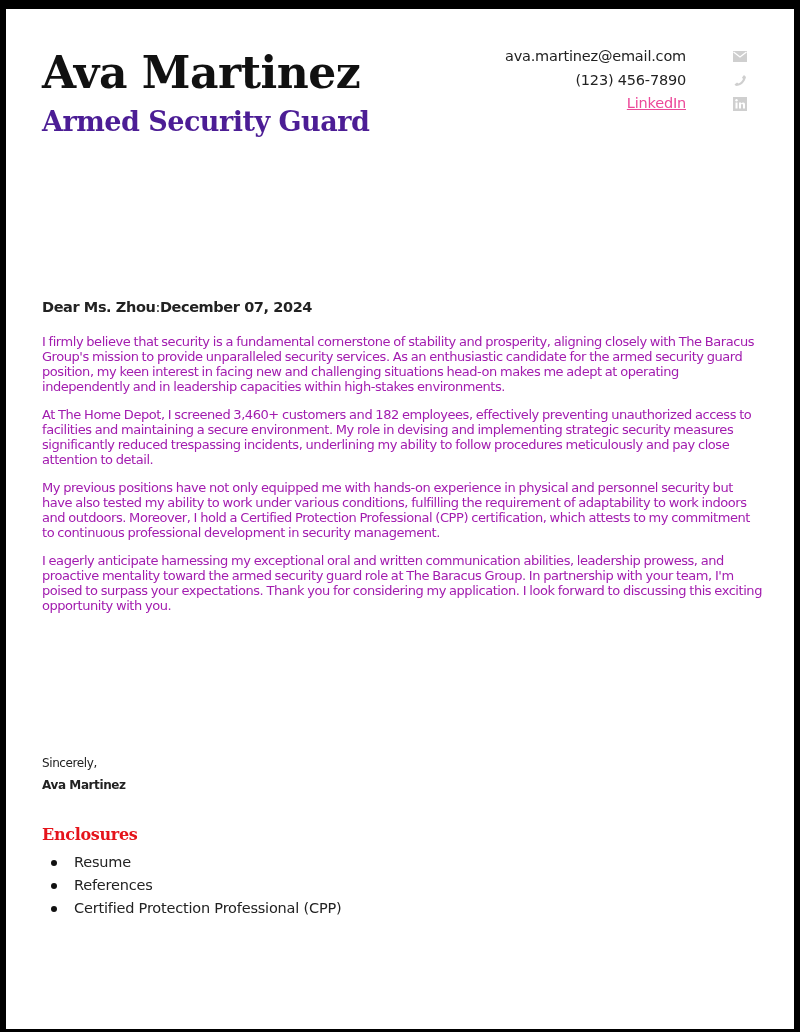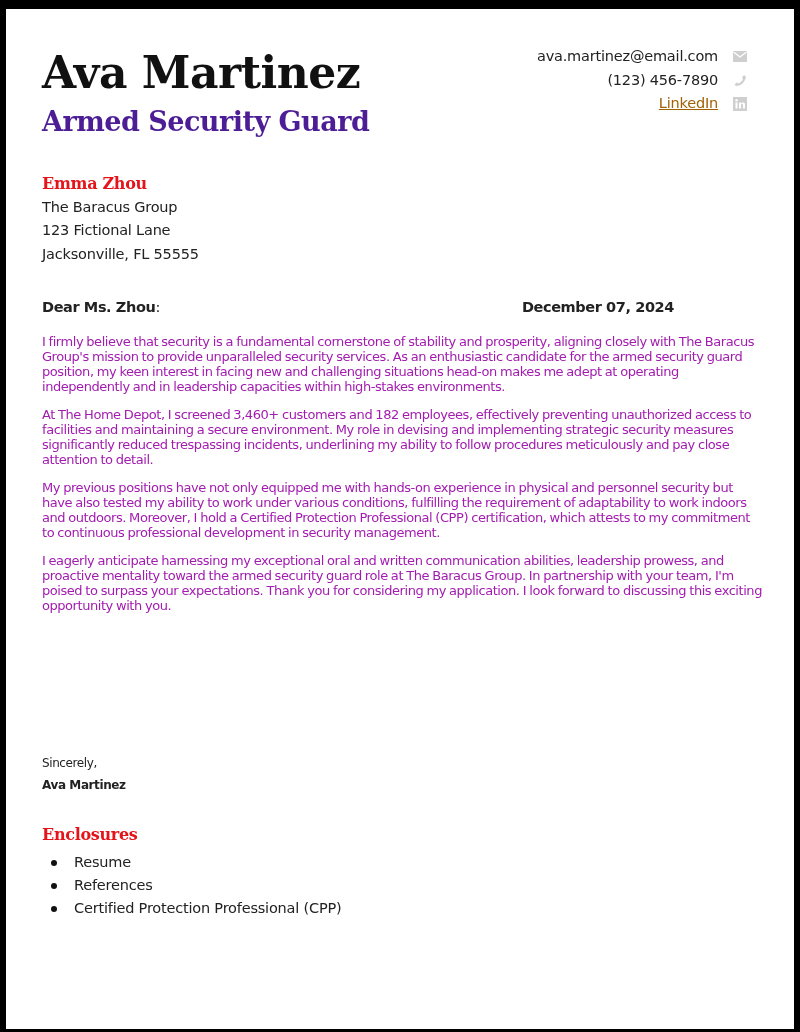--- a/index.html
+++ b/index.html
@@ -19,27 +19,27 @@
   }
   .title {
     position: absolute; left: 36px; top: 98px;
     font-family: "DejaVu Serif", serif; font-weight: bold;
     font-size: 27px; letter-spacing: -0.5px; color: #4c1d95; margin: 0; line-height: 1.1;
   }
   .contact {
     position: absolute; right: 46px; top: 36px; text-align: right;
     font-size: 14.5px; color: #222;
   }
-  .contact .row { height: 23.5px; line-height: 23.5px; display: flex; justify-content: flex-end; align-items: center; }
+  .contact .row { height: 23.5px; line-height: 23.5px; display: flex; justify-content: flex-end; align-items: center; gap: 32px; }
   .contact .row .txt { letter-spacing: -0.2px; }
   .contact .row .ico { width: 16px; height: 16px; margin-left: 14px; display: inline-flex; align-items: center; justify-content: center; }
-  .contact a { color: #a16207; }
+  .contact a { color: #ec4899; }
   .recipient { position: absolute; left: 36px; top: 163px; font-size: 14.5px; line-height: 23.5px; letter-spacing: -0.2px; }
   .recipient .rname { font-family: "DejaVu Serif", serif; font-weight: bold; color: #e5141b; font-size: 16px; letter-spacing: -0.3px; }
-  .salutation-row { position: absolute; left: 36px; top: 290px; width: 632px; font-size: 14.5px; font-weight: bold; display: flex; justify-content: space-between; letter-spacing: -0.4px; }
+  .salutation-row { position: absolute; left: 36px; top: 290px; width: 632px; font-size: 14.5px; font-weight: bold; display: flex; letter-spacing: -0.4px; }
   .salutation-row .colon { font-weight: normal; }
   .body { position: absolute; left: 36px; top: 325px; width: 720px; font-size: 13px; line-height: 15px; letter-spacing: -0.45px; word-spacing: -0.5px; color: #a21caf; }
   .body p { margin: 0 0 13px 0; }
   .closing { position: absolute; left: 36px; top: 747px; font-size: 12px; letter-spacing: -0.4px; }
   .closing .sig { font-weight: bold; margin-top: 8px; }
   .encl { position: absolute; left: 36px; top: 816px; }
   .encl h3 { margin: 0 0 4px 0; font-family: "DejaVu Serif", serif; font-weight: bold; color: #e5141b; font-size: 16px; letter-spacing: -0.3px; }
   .encl ul { list-style: none; margin: 7px; padding: 0; font-size: 14.5px; letter-spacing: -0.2px; }
   .encl li { height: 23px; line-height: 23px; display: flex; align-items: center; }
   .encl li .bullet { width: 6px; height: 6px; border-radius: 50%; background: #111; margin: 0 17px 0 2px; }
@@ -76,26 +76,20 @@
         <svg width="14" height="14" viewBox="0 0 14 14">
             <rect x="0" y="0" width="14" height="14" fill="#cfcfcf"></rect>
             <rect x="2.5" y="5.5" width="2" height="6" fill="#fff"></rect>
             <circle cx="3.5" cy="3.3" r="1.2" fill="#fff"></circle>
             <path d="M6 5.5 H8 V6.5 C8.5 5.8 9.3 5.4 10.2 5.4 C11.5 5.4 12 6.3 12 7.7 V11.5 H10 V8.2 C10 7.4 9.7 7 9.1 7 C8.4 7 8 7.5 8 8.3 V11.5 H6 Z" fill="#fff"></path>
           </svg>
       </span>
     </div>
   </div>
 
-  <div class="recipient">
-    <div class="rname">Emma Zhou</div>
-    <div>The Baracus Group</div>
-    <div>123 Fictional Lane</div>
-    <div>Jacksonville, FL 55555</div>
-  </div>
 
   <div class="salutation-row">
     <span><span>Dear Ms. Zhou</span><span class="colon">:</span></span>
     <span>December 07, 2024</span>
   </div>
 
   <div class="body">
     <p>I firmly believe that security is a fundamental cornerstone of stability and prosperity, aligning closely with The Baracus Group's mission to provide unparalleled security services. As an enthusiastic candidate for the armed security guard position, my keen interest in facing new and challenging situations head-on makes me adept at operating independently and in leadership capacities within high-stakes environments.</p>
     <p>At The Home Depot, I screened 3,460+ customers and 182 employees, effectively preventing unauthorized access to facilities and maintaining a secure environment. My role in devising and implementing strategic security measures significantly reduced trespassing incidents, underlining my ability to follow procedures meticulously and pay close attention to detail.</p>
     <p>My previous positions have not only equipped me with hands-on experience in physical and personnel security but have also tested my ability to work under various conditions, fulfilling the requirement of adaptability to work indoors and outdoors. Moreover, I hold a Certified Protection Professional (CPP) certification, which attests to my commitment to continuous professional development in security management.</p>

